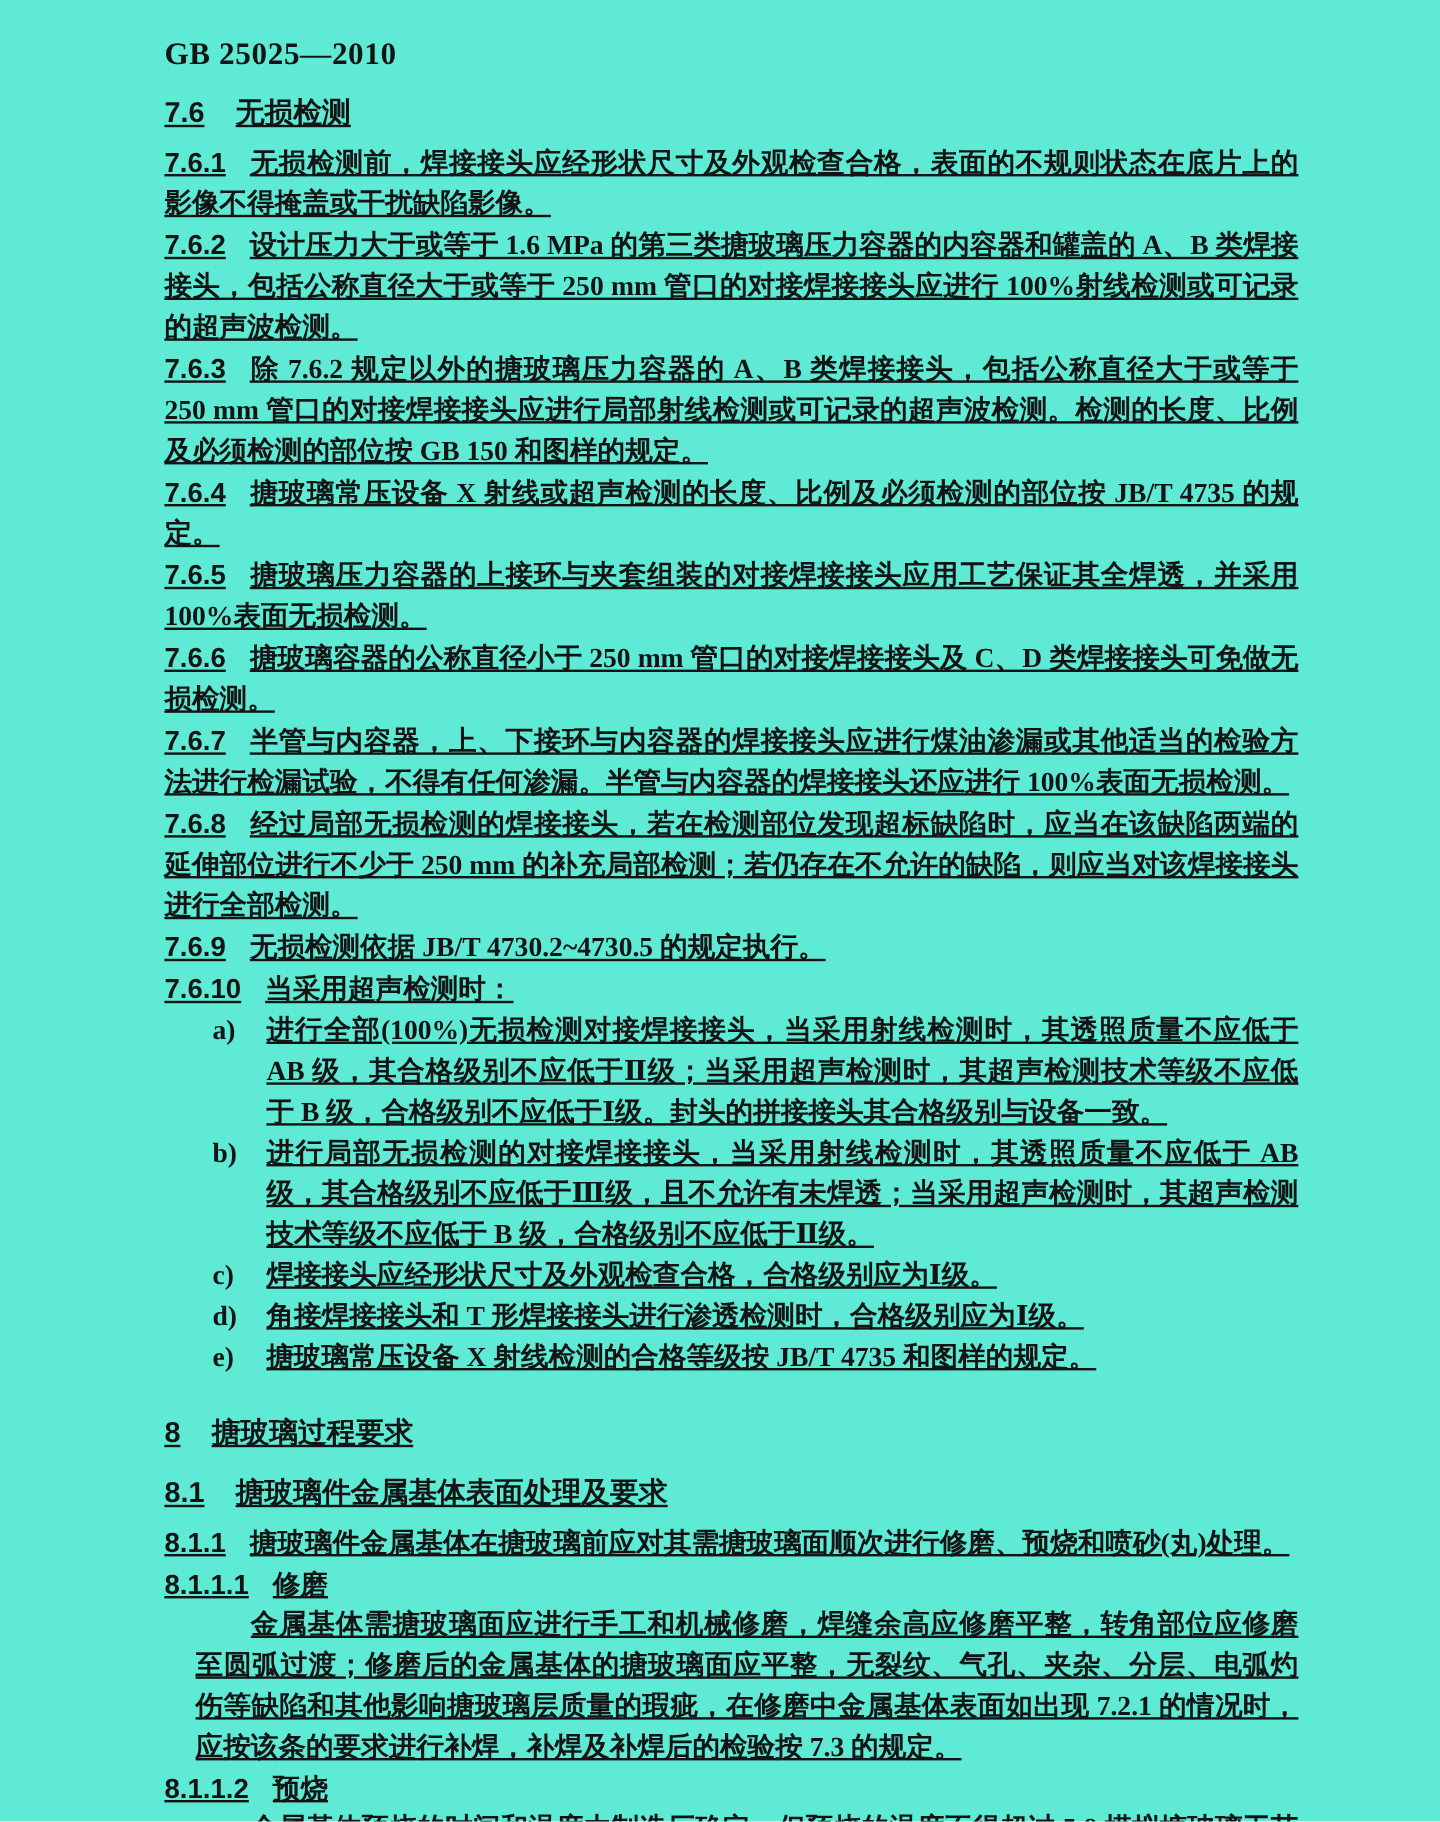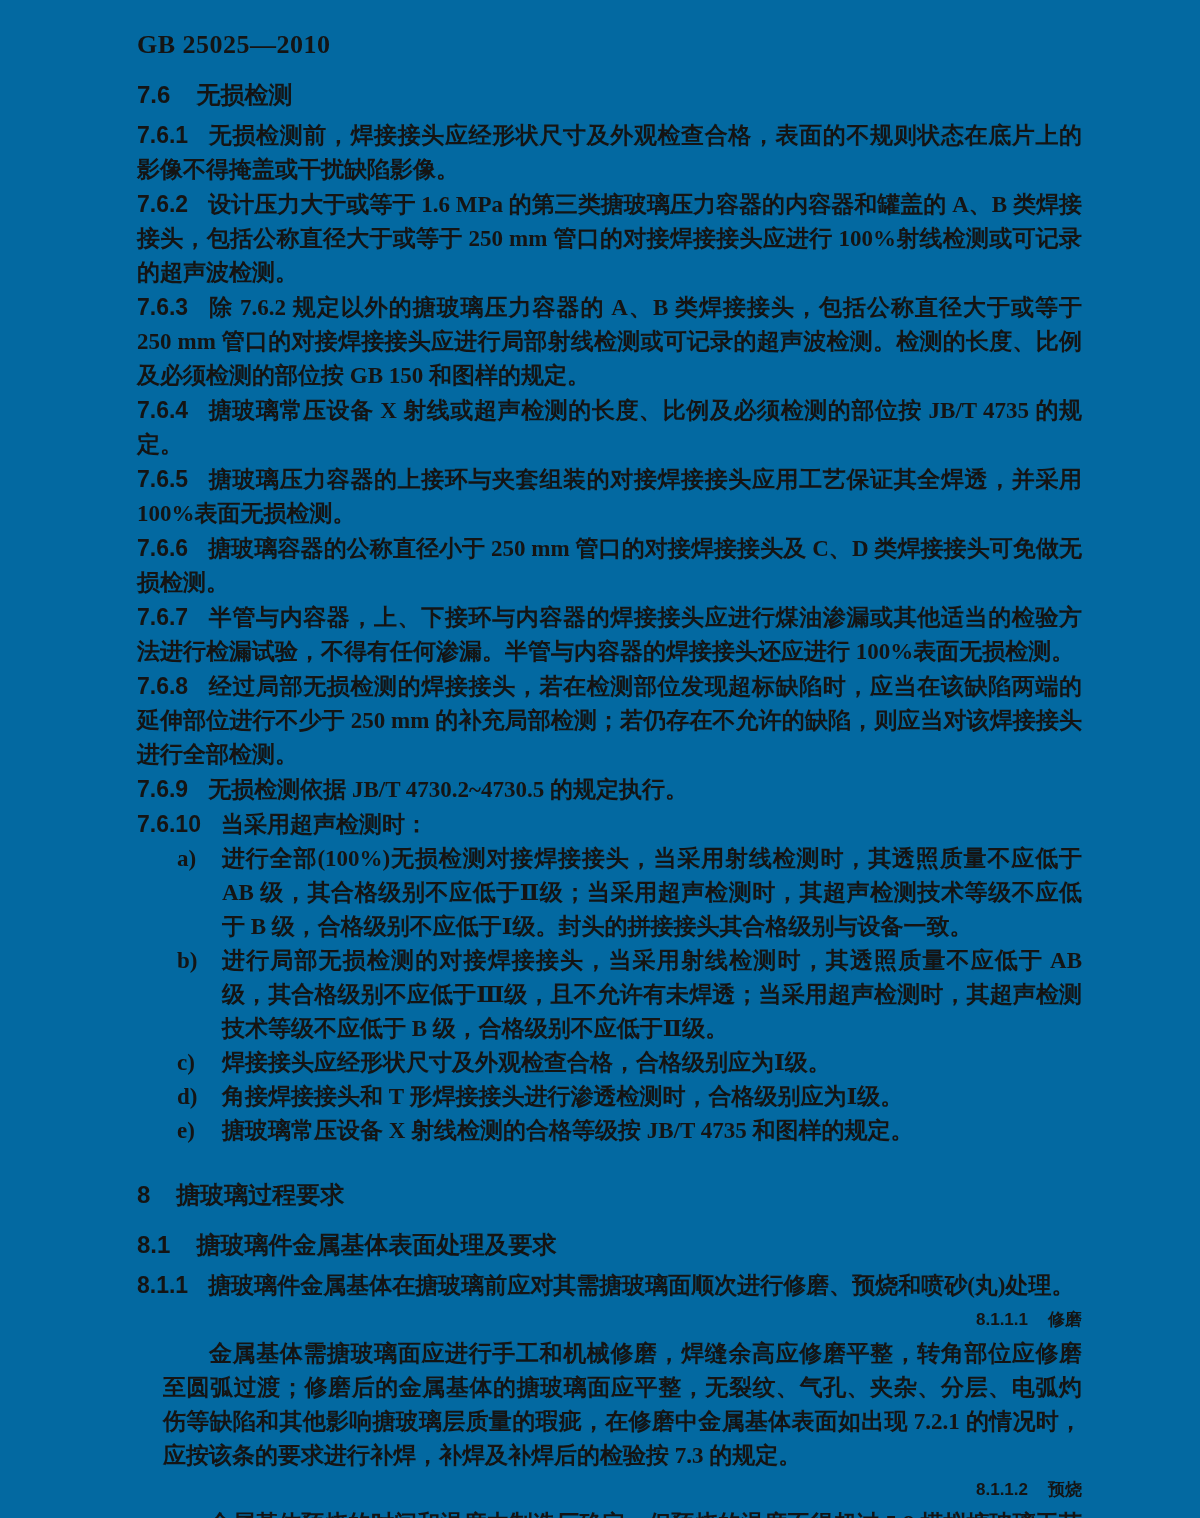--- a/index.html
+++ b/index.html
@@ -3,62 +3,62 @@
 <meta charset="utf-8">
 <style>
   * { margin: 0; padding: 0; box-sizing: border-box; }
   html, body { width: 1200px; background: #ffffff; }
   body { height: 1518px; overflow: hidden; }
 
   .page {
     position: relative;
     width: 1200px;
     height: 1518px;
-    background: #0369a1;
+    background: #5eead4;
     padding: 28px 118px 0 137px;
     color: #141414;
     font-family: "Liberation Serif", "DejaVu Serif", serif;
     font-size: 23px;
     line-height: 34px;
     font-weight: 600;
   }
 
   .doc-header {
     font-family: "Liberation Serif", serif;
     font-size: 26px;
     font-weight: 700;
     letter-spacing: 0.5px;
     margin-bottom: 8px;
     text-align: left;
   }
 
-  p { text-align: justify; }
+  p { text-align: justify; text-decoration: underline; }
 
   
   .h-sec {
     font-family: "Liberation Sans", "DejaVu Sans", sans-serif;
     font-size: 24px;
     font-weight: 700;
     text-align: left;
     margin: 30px 0 14px 0;
   }
   
   .h-sub {
     font-family: "Liberation Sans", "DejaVu Sans", sans-serif;
     font-size: 24px;
     font-weight: 700;
     text-align: left;
     margin: 16px 0 6px 0;
   }
   
   .h-min {
     font-family: "Liberation Sans", "DejaVu Sans", sans-serif;
-    font-size: 17px;
+    font-size: 23px;
     font-weight: 700;
-    text-align: right;
+    text-align: left;
     margin: 0;
   }
 
   .hnum { margin-right: 26px; }
 
   .cnum {
     font-family: "Liberation Sans", "DejaVu Sans", sans-serif;
     font-weight: 700;
     margin-right: 20px;
     white-space: nowrap;

